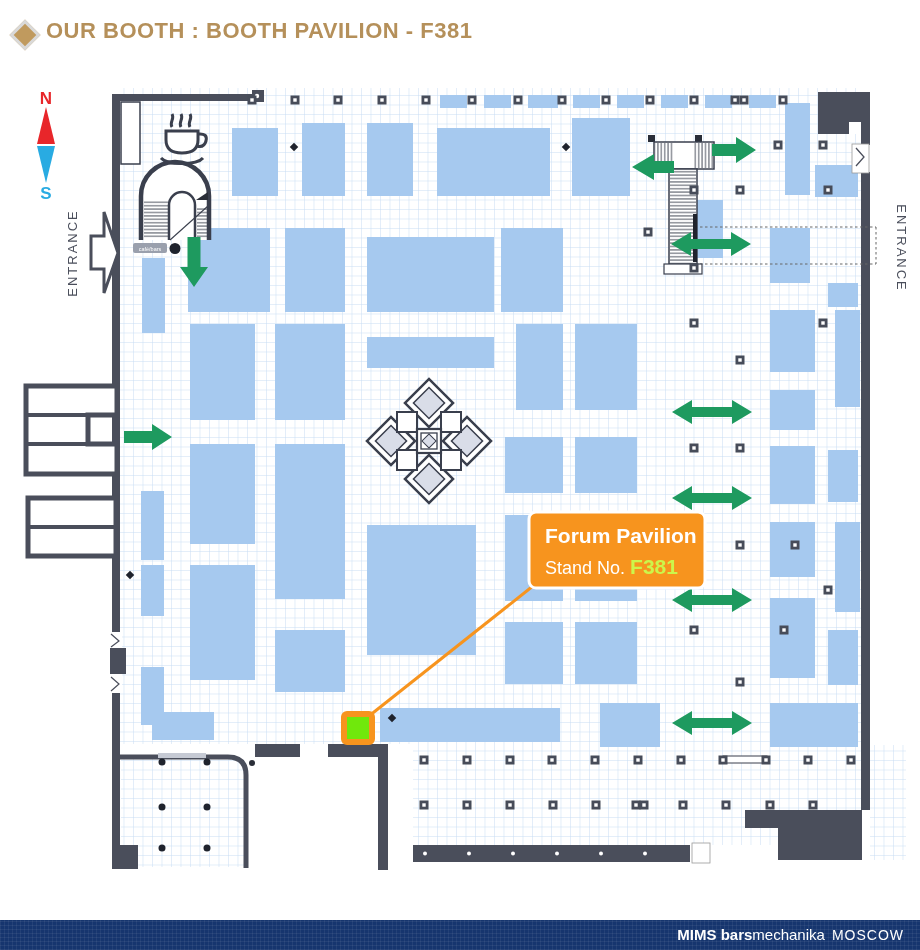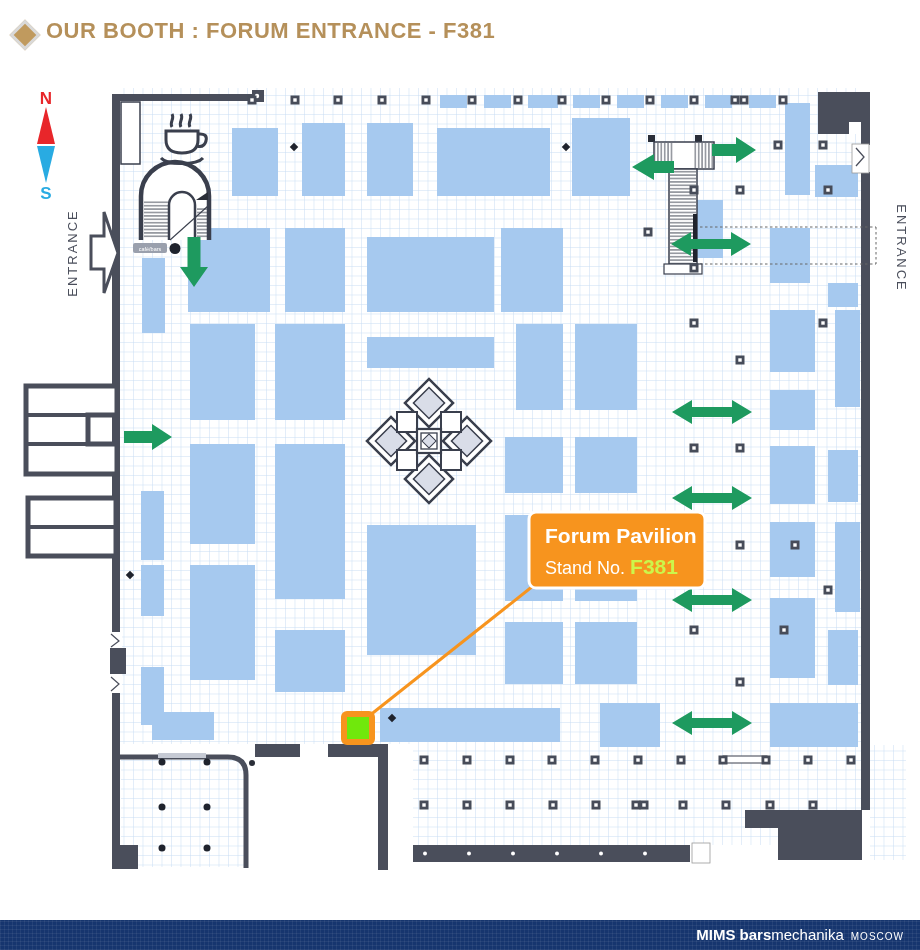--- a/index.html
+++ b/index.html
@@ -16,30 +16,30 @@
   svg.map{position:absolute;left:0;top:0;}
   text{font-family:"Liberation Sans","DejaVu Sans",sans-serif;}
   .entr-label{font-size:13px;letter-spacing:2px;fill:#4a4e5b;}
   
   .footer{position:absolute;left:0;top:920px;width:920px;height:30px;background:#16356E;
     background-image:repeating-linear-gradient(0deg,rgba(255,255,255,.06) 0 1px,transparent 1px 4px),
       repeating-linear-gradient(90deg,rgba(255,255,255,.06) 0 1px,transparent 1px 4px);
     color:#fff;text-align:right;line-height:30px;}
   .footer .wrap{padding-right:16px;font-size:15px;}
   .footer b{font-weight:bold;}
-  .footer small{font-size:10px;letter-spacing:1px;margin-left:7px;}
+  .footer small{font-size:14px;letter-spacing:1px;margin-left:7px;}
 </style>
 </head>
 <body>
 
 <div class="page">
 
   <div class="header">
     <span class="diamond"></span>
-    <h1 class="title"><span>OUR BOOTH : FORUM ENTRANCE - </span><b>F381</b></h1>
+    <h1 class="title"><span>OUR BOOTH : BOOTH PAVILION - </span><b>F381</b></h1>
   </div>
 
   <svg class="map" width="920" height="950" viewBox="0 0 920 950">
     <defs>
       <pattern id="grid" width="9.5" height="9.5" patternUnits="userSpaceOnUse">
         <path d="M9.5 0H0V9.5" fill="none" stroke="#C7DDF4" stroke-width="1"></path>
       </pattern>
       <pattern id="hv" width="3.4" height="8" patternUnits="userSpaceOnUse">
         <path d="M1.7 0V8" stroke="#3a3f4d" stroke-width="0.9"></path>
       </pattern>

